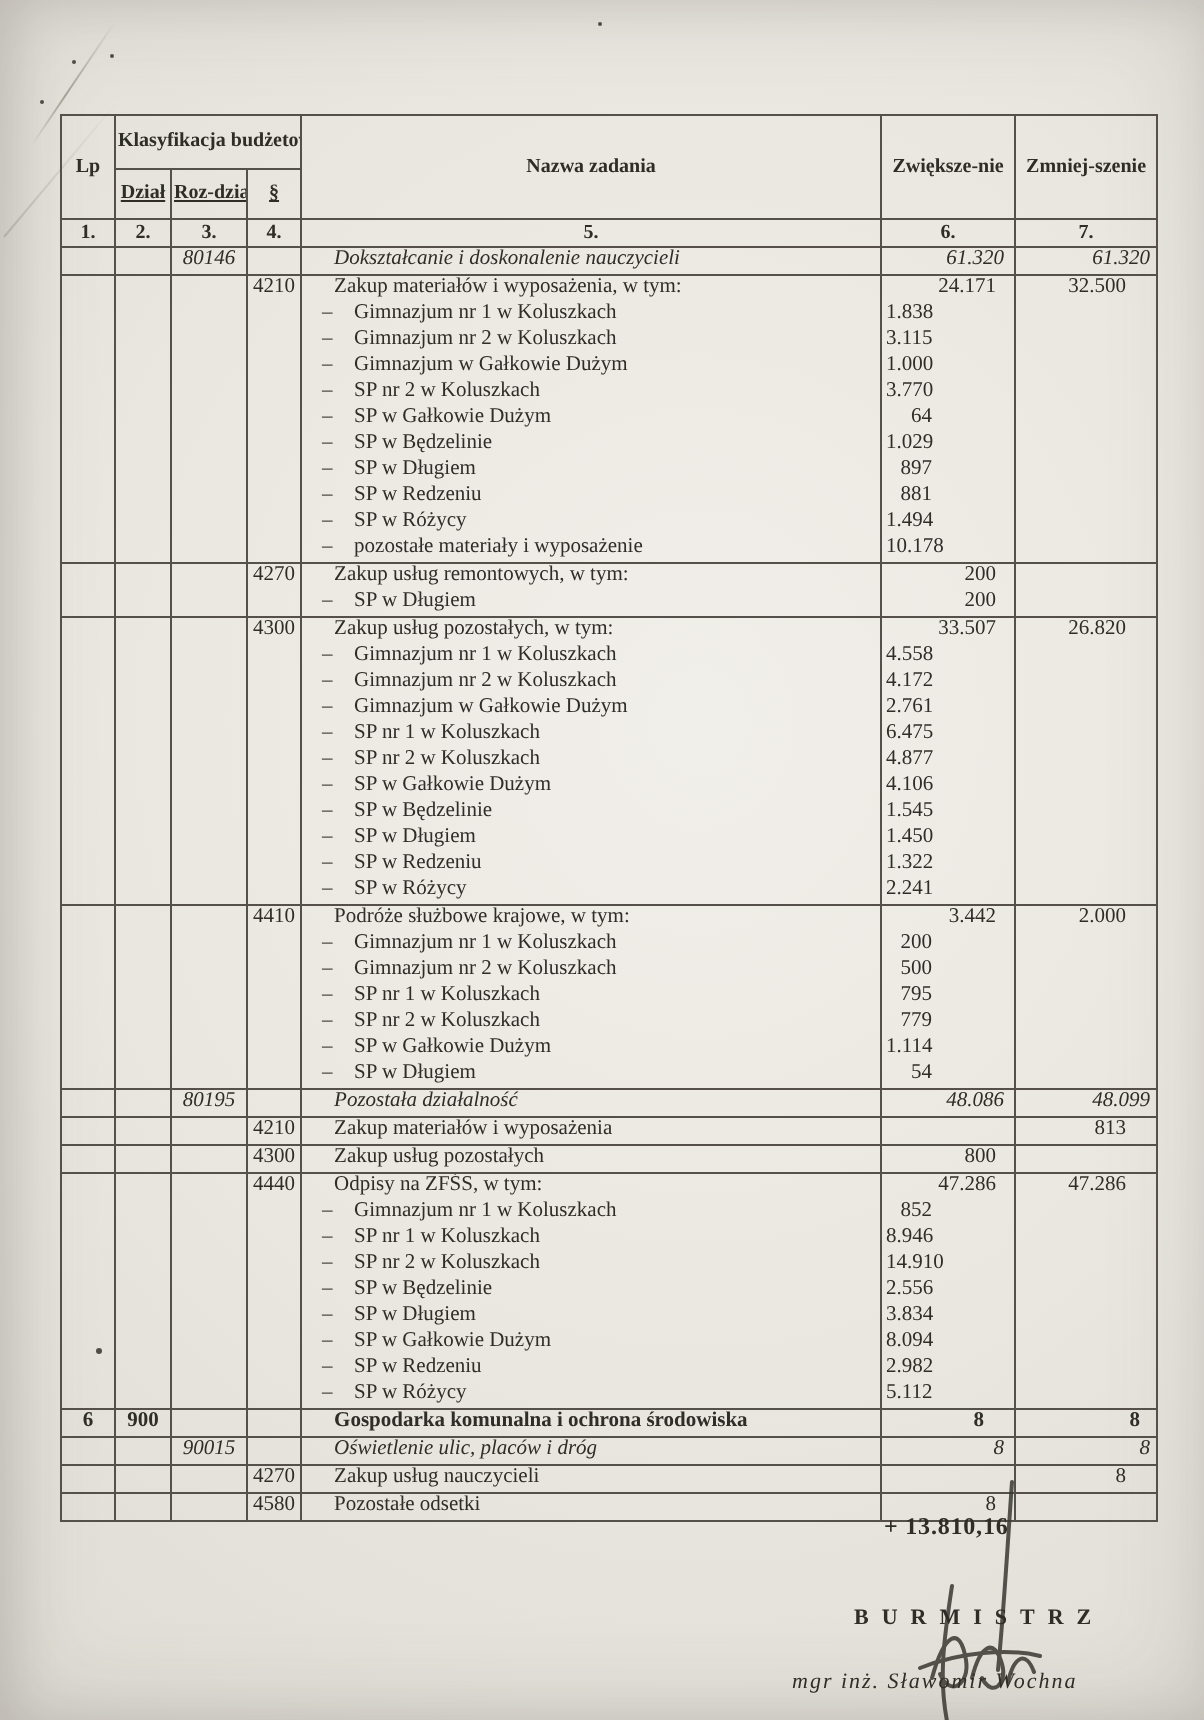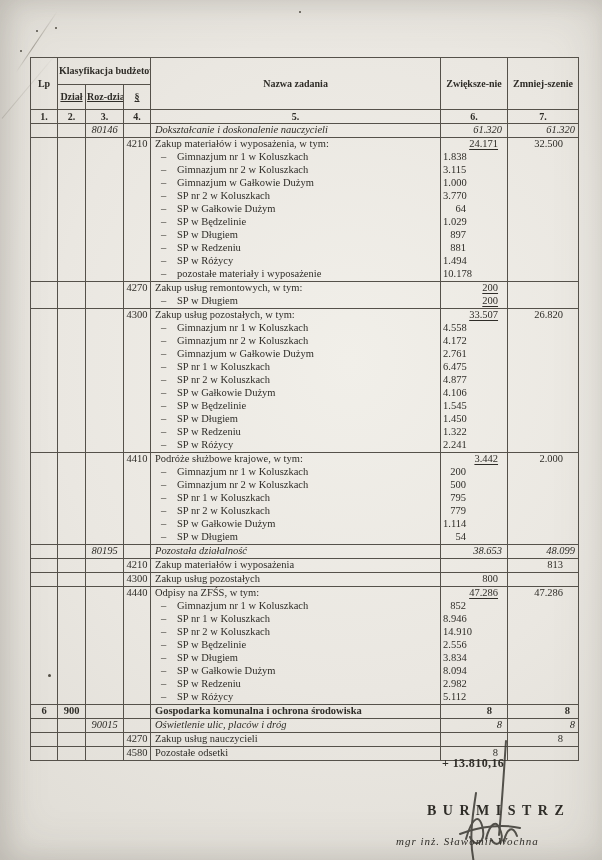--- a/index.html
+++ b/index.html
@@ -52,43 +52,43 @@
   tr.h2 th{height:24px;text-decoration:underline;}
   tr.numrow th{height:13px;font-size:10px;}
   tbody td{
     border-left:1px solid var(--line);
     border-top:none;
     height:13px;font-size:10.5px;line-height:1;
     padding:0 2px;
   }
   tbody tr.bt td{border-top:1px solid var(--line);}
   .cell-lp,.cell-dzial,.cell-rozdzial,.cell-paragraf{text-align:center;}
-  .cell-task-name{text-align:left;padding-left:4px;}
+  .cell-task-name{text-align:left;padding-left:16px;}
   .cell-increase{text-align:right;padding-right:9px;}
   .cell-decrease{text-align:right;padding-right:15px;}
   tr.sub .cell-task-name{padding-left:10px;}
   tr.sub .cell-increase{padding-right:41px;}
   tr.sub .cell-increase.u-val{padding-right:9px;}
   .dash{display:inline-block;width:16px;}
   tr.chapter td{font-style:italic;}
   tr.chapter .cell-increase{padding-right:5px;}
   tr.chapter .cell-decrease{padding-right:3px;}
   tr.section td{font-weight:bold;}
   tr.section .cell-increase{padding-right:15px;}
   tr.section .cell-decrease{padding-right:8px;}
-  .u{text-decoration:underline;text-underline-offset:2px;}
+  .u{text-underline-offset:2px;}
 
   
   .plus-total{
     position:absolute;left:442px;top:756px;
     font-weight:bold;font-size:12px;letter-spacing:.4px;
   }
   .sig-title{
     position:absolute;left:427px;top:803px;
-    font-weight:bold;font-size:14px;letter-spacing:6.5px;text-align:right;
+    font-weight:bold;font-size:11px;letter-spacing:6.5px;text-align:right;
   }
   .sig-name{
     position:absolute;left:396px;top:835px;
     font-style:italic;font-size:11px;letter-spacing:1px;
   }
   .scribble{position:absolute;left:448px;top:735px;}
 </style>
 </head>
 <body>
 
@@ -423,21 +423,21 @@
           <td class="cell-task-name"><span class="dash">–</span><span>SP w Długiem</span></td>
           <td class="cell-increase">54</td>
           <td class="cell-decrease"></td>
         </tr>
         <tr class="chapter bt">
           <td class="cell-lp"></td>
           <td class="cell-dzial"></td>
           <td class="cell-rozdzial">80195</td>
           <td class="cell-paragraf"></td>
           <td class="cell-task-name">Pozostała działalność</td>
-          <td class="cell-increase">38.653</td>
+          <td class="cell-increase">48.086</td>
           <td class="cell-decrease">48.099</td>
         </tr>
         <tr class="para bt">
           <td class="cell-lp"></td>
           <td class="cell-dzial"></td>
           <td class="cell-rozdzial"></td>
           <td class="cell-paragraf">4210</td>
           <td class="cell-task-name">Zakup materiałów i wyposażenia</td>
           <td class="cell-increase"></td>
           <td class="cell-decrease">813</td>

